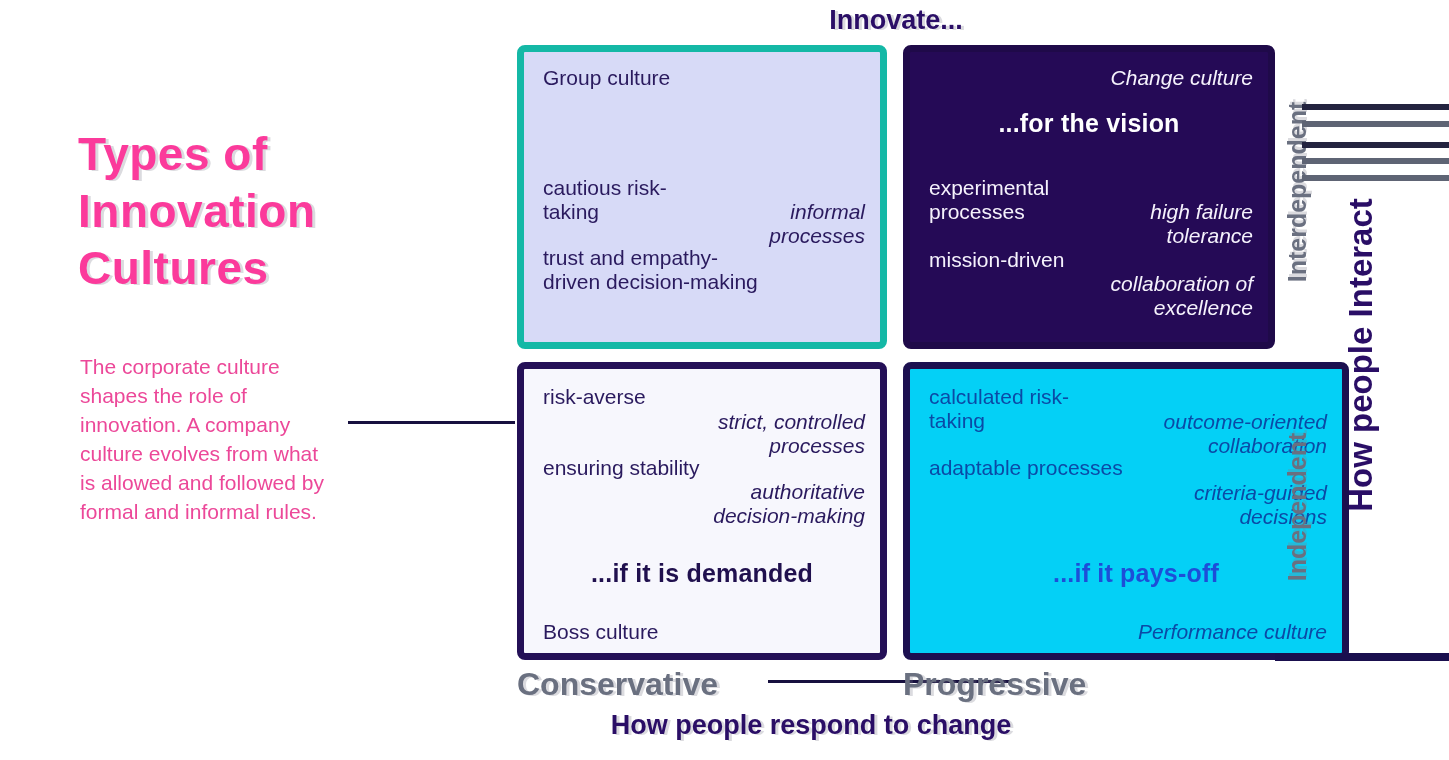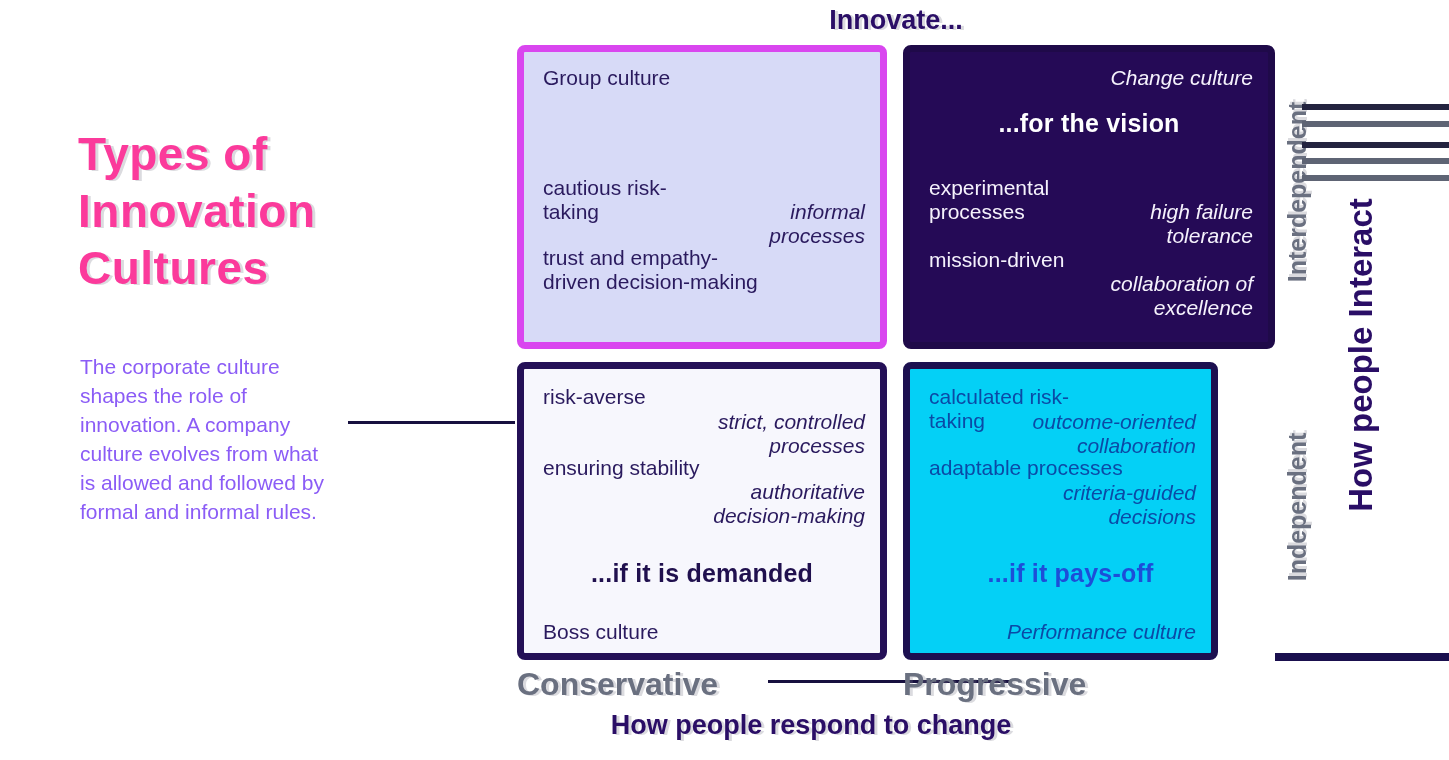--- a/index.html
+++ b/index.html
@@ -11,21 +11,21 @@
   .pre{white-space:pre-line;}
   .ghost{text-shadow:3px 1px 0 rgba(125,125,140,.28);}
 
   
   .main-title{
     left:78px;top:126px;font-size:46px;line-height:57px;font-weight:bold;
     letter-spacing:.5px;color:#FB3A9B;
   }
   .description{
     left:80px;top:352px;width:340px;font-size:21px;line-height:29px;
-    font-weight:500;color:#8b5cf6;
+    font-weight:500;color:#ec4899;
   }
 
   
   .top-axis-label{
     left:517px;top:5px;width:758px;text-align:center;
     font-size:27px;font-weight:bold;color:#2A0E66;
   }
   .bottom-axis-title{
     left:811px;top:710px;transform:translateX(-50%);white-space:nowrap;
     font-size:27px;font-weight:bold;color:#2A0E66;
@@ -40,25 +40,25 @@
     font-size:33px;font-weight:bold;color:#2A0E66;white-space:nowrap;
   }
   .side-cat{
     width:220px;height:30px;transform:rotate(-90deg);left:1187px;
     font-size:25px;font-weight:600;color:#6A7080;white-space:nowrap;
   }
   .side-cat.top{top:177px;}
   .side-cat.bottom{top:492px;}
 
   
-  .q{position:absolute;border:7px solid #d946ef;border-radius:8px;box-sizing:border-box;}
+  .q{position:absolute;border:7px solid #14b8a6;border-radius:8px;box-sizing:border-box;}
   #q-tl{left:517px;top:45px;width:370px;height:304px;background:#D7DAF7;}
   #q-tr{left:903px;top:45px;width:372px;height:304px;background:#250A56;border-color:#1F0A49;color:#F5F2FC;}
   #q-bl{left:517px;top:362px;width:370px;height:298px;background:#F7F7FD;border-color:#241057;}
-  #q-br{left:903px;top:362px;width:315px;height:298px;background:#04D0F6;border-color:#1C1050;color:#0B4AA6;}
+  #q-br{left:903px;top:362px;width:446px;height:298px;background:#04D0F6;border-color:#1C1050;color:#0B4AA6;}
 
   .q .culture{position:absolute;font-size:21px;}
   .q .statement{
     position:absolute;left:0;right:0;text-align:center;
     font-size:25px;font-weight:bold;letter-spacing:.2px;color:#20104E;
   }
   #q-tr .statement{color:#ffffff;}
   #q-br .statement{color:#1d4ed8;padding-left:20px;}
   .q .item{position:absolute;font-size:21px;line-height:24px;}
   .q .r{text-align:right;font-style:italic;}

